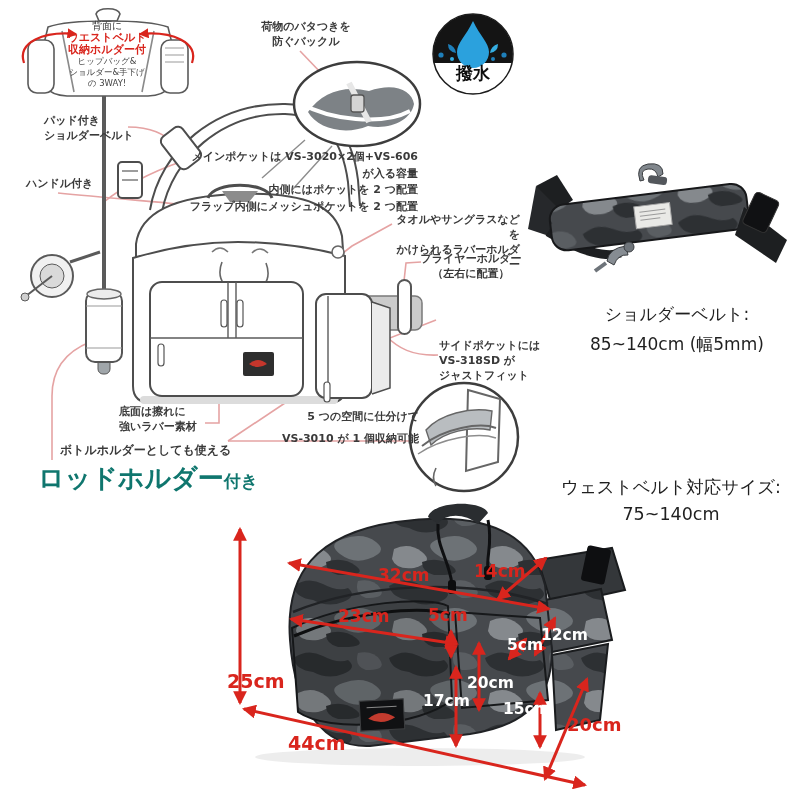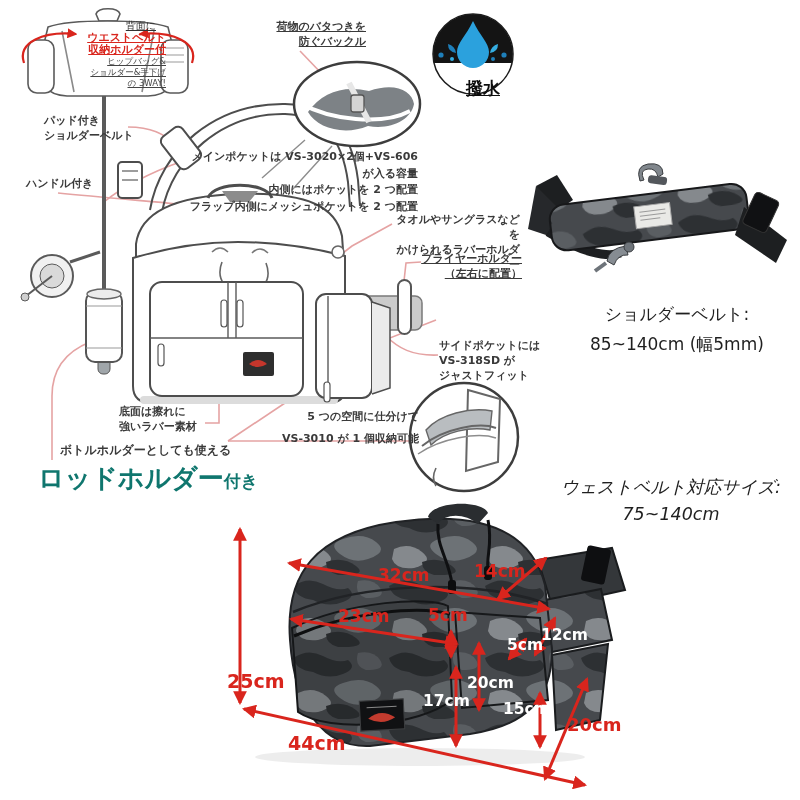--- a/index.html
+++ b/index.html
@@ -4,21 +4,21 @@
 <style>
   html,body{margin:0;padding:0;background:#fff;}
   .canvas{position:relative;width:800px;height:800px;background:#fff;overflow:hidden;
           font-family:"DejaVu Sans","Liberation Sans",sans-serif;}
   #art{position:absolute;left:0;top:0;z-index:1;}
   .label{position:absolute;z-index:3;color:#333;}
   .pre{white-space:pre-line;}
   .b{font-weight:bold;}
   .red{color:#d9251d;}
   .ann{font-size:11px;font-weight:600;line-height:1.35;color:#3a3a3a;}
-  .ctr{text-align:right;text-decoration:underline;}
+  .ctr{text-align:center;}
   .rgt{text-align:right;}
   .dim{position:absolute;z-index:4;font-weight:600;}
   .dim-red{color:#d9251d;font-size:17px;}
   .dim-red-lg{color:#d9251d;font-size:19px;}
   .dim-white{color:#ffffff;font-size:15.5px;}
   .caption{font-size:17px;color:#1f1f1f;line-height:1.75;text-align:center;}
 </style>
 </head>
 <body>
 
@@ -241,27 +241,27 @@
 
 <div class="label" style="left:38px;top:461px;color:#0f766e;">
   <span class="b" style="font-size:26px;">ロッドホルダー</span><span class="b" style="font-size:17px;">付き</span>
 </div>
 
 <div class="label rgt" style="left:236px;top:410px;width:183px;">
   <div class="ann">5 つの空間に仕分けて</div>
   <div class="ann" style="margin-top:7px;">VS-3010 が 1 個収納可能</div>
 </div>
 
-<div class="label ctr b" style="left:446px;top:62px;width:54px;font-size:17px;color:#0d0d0d;margin-top:15px;">撥水</div>
+<div class="label ctr b" style="left:446px;top:62px;width:54px;font-size:17px;color:#0d0d0d;">撥水</div>
 
 <div class="label caption" style="left:590px;top:300px;">
   <div>ショルダーベルト:</div>
   <div>85~140cm (幅5mm)</div>
 </div>
-<div class="label caption" style="left:561px;top:474px;font-size:17.5px;line-height:1.55;font-style:italic;">
+<div class="label caption" style="left:561px;top:474px;font-size:17.5px;line-height:1.55;">
   <div>ウェストベルト対応サイズ:</div>
   <div>75~140cm</div>
 </div>
 
 <div class="dim dim-red" style="left:378px;top:565px;">32cm</div>
 <div class="dim dim-red" style="left:474px;top:561px;">14cm</div>
 <div class="dim dim-red" style="left:338px;top:606px;">23cm</div>
 <div class="dim dim-red" style="left:428px;top:605px;">5cm</div>
 <div class="dim dim-white" style="left:507px;top:636px;">5cm</div>
 <div class="dim dim-white" style="left:541px;top:626px;">12cm</div>

